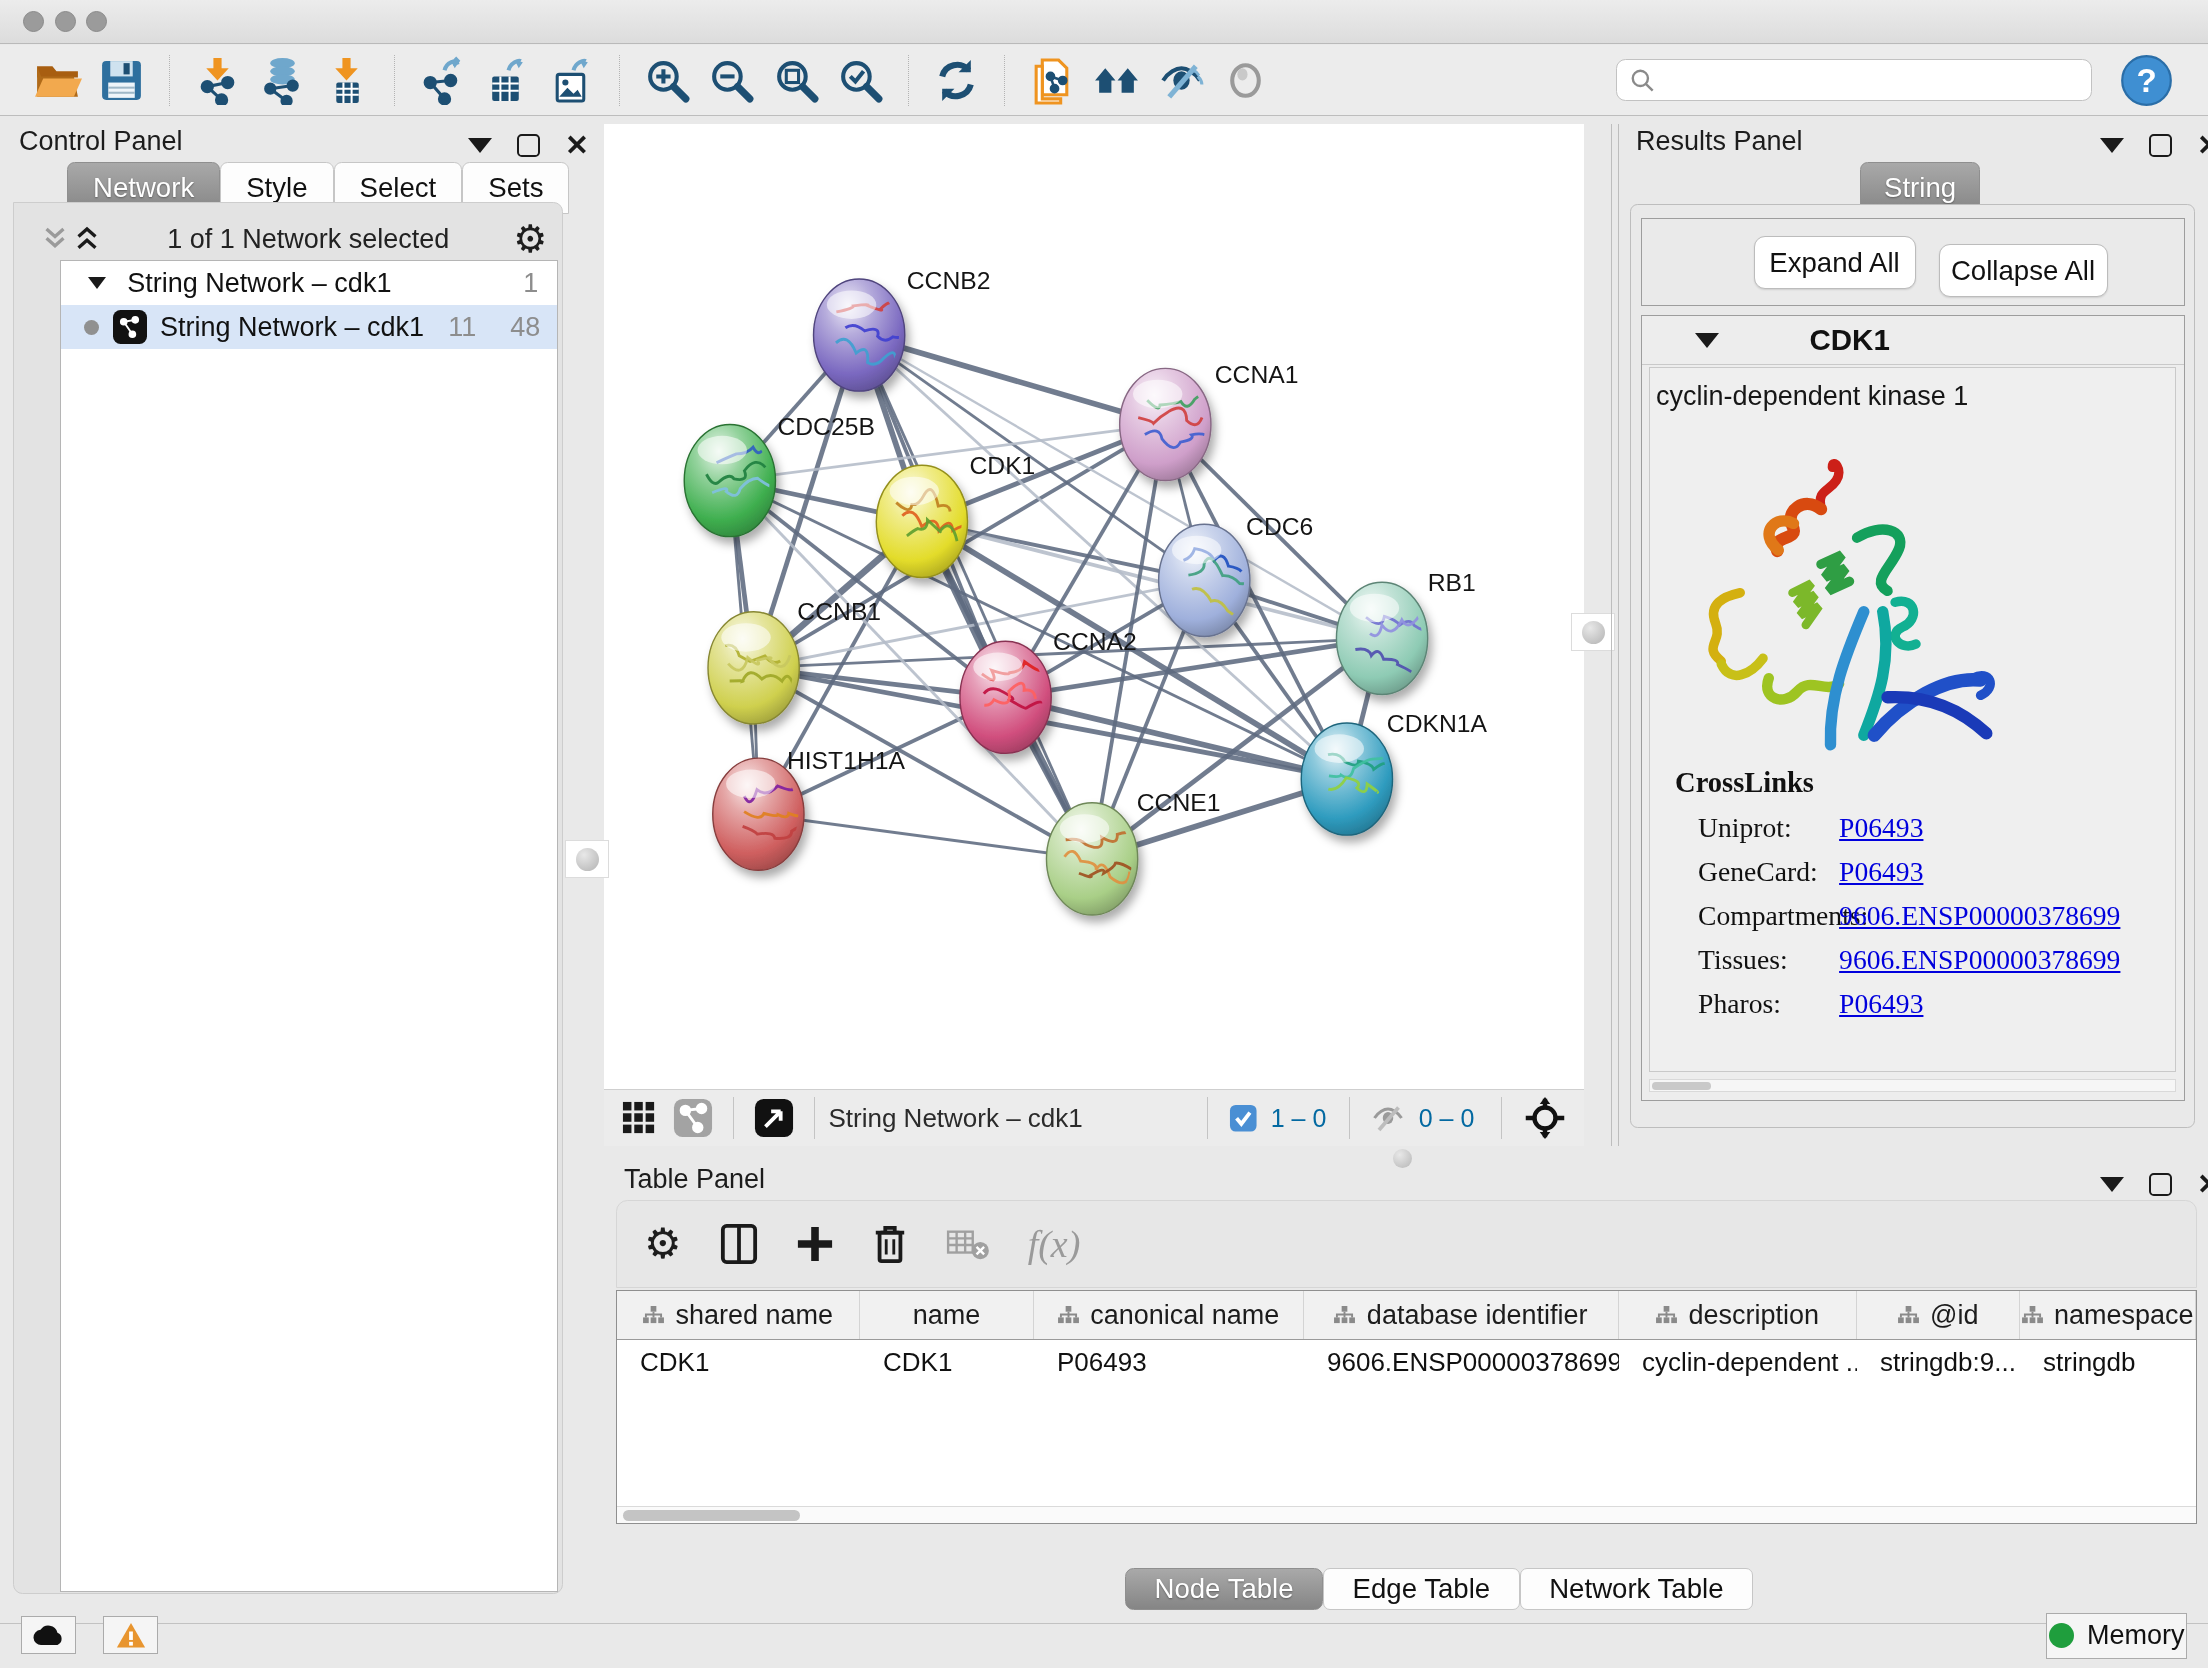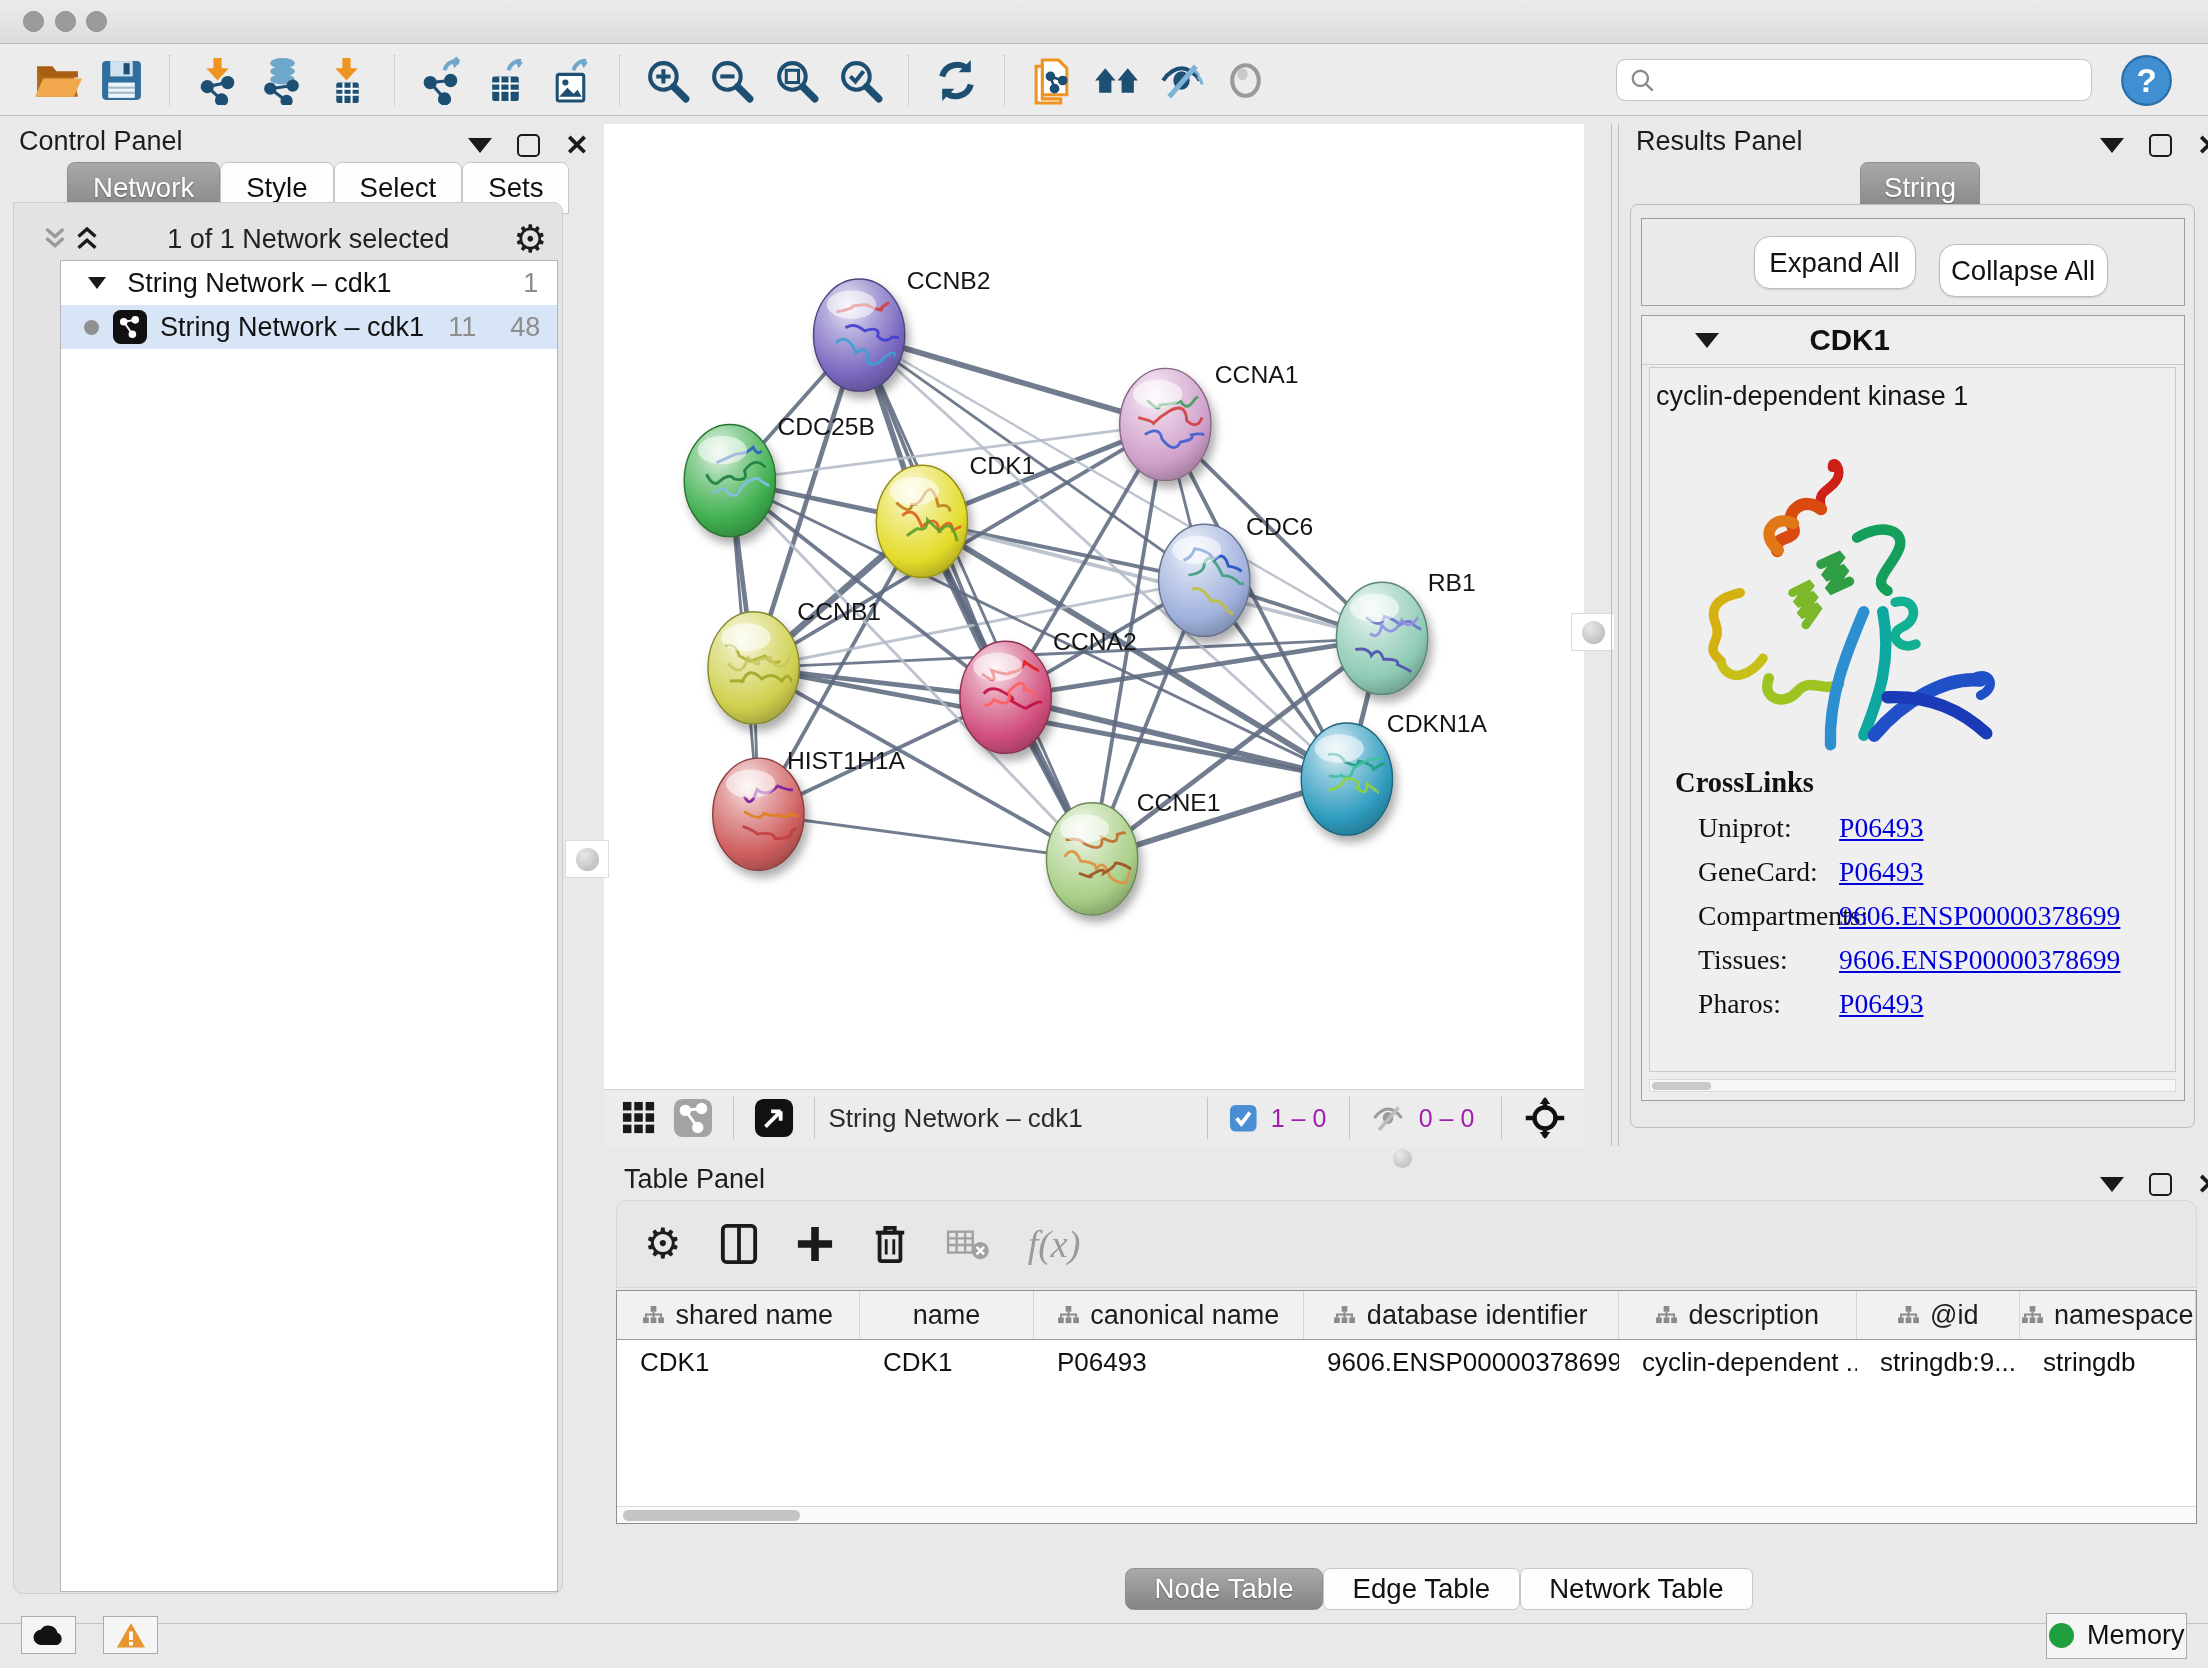--- a/index.html
+++ b/index.html
@@ -49,36 +49,36 @@
   .tree-row .cnt { color:#8d8d8d; }
   .tree-row.sel { background:#d8e5f7; }
   .share-badge { width:34px; height:34px; background:#111; border-radius:7.6px; display:flex; align-items:center; justify-content:center; }
   .dot-ind { width:15px; height:15px; border-radius:50%; background:#909090; }
 
   
   .canvas { position:absolute; left:604px; top:124px; width:980px; height:965px; background:#fff; }
   .canvas-toolbar { position:absolute; left:604px; top:1089px; width:980px; height:57px;
     background:#ececec; border-top:1px solid #cfcfcf; display:flex; align-items:center; font-size:26px; color:#2b2b2b; }
   .cv-sep { width:0; height:42px; border-left:1px solid #c4c4c4; margin:0 13.3px; }
-  .cv-counts { color:#a21caf; font-size:25px; }
+  .cv-counts { color:#0369a1; font-size:25px; }
 
   
   .knob { position:absolute; width:44px; height:38px; background:#fff; border:1px solid #dcdcdc; display:flex; align-items:center; justify-content:center; }
   .knob i { width:23px; height:23px; border-radius:50%; background:radial-gradient(circle at 35% 30%,#e8e8e8,#b2b2b2); display:block; }
   .hknob { position:absolute; width:19px; height:19px; border-radius:50%; background:radial-gradient(circle at 35% 30%,#e8e8e8,#b6b6b6); }
   .vsplit { position:absolute; left:1611px; top:124px; width:7.6px; height:1022px;
     border-left:1.9px solid #bdbdbd; border-right:1.9px solid #bdbdbd; }
 
   
   .rp-tab { position:absolute; left:1860px; top:162px; }
   .rp-tab .tab { min-width:105px; padding:0 23px; border-radius:7.6px; }
   .rp-outer { position:absolute; left:1630px; top:204px; width:565px; height:924px;
     background:#e9e9e9; border:1px solid #bdbdbd; border-radius:7.6px; }
   .rp-btnbox { position:absolute; left:9.5px; top:13.3px; width:544px; height:88px; border:1px solid #9d9d9d; background:#eaeaea; }
-  .rp-btn { position:absolute; top:17px; height:53px; background:#fff; border:1px solid #bcbcbc; border-radius:16px;
+  .rp-btn { position:absolute; top:17px; height:53px; background:#fff; border:1px solid #bcbcbc; border-radius:11px;
     font-size:27.6px; color:#111; display:flex; align-items:center; justify-content:center; box-shadow:0 1px 1.9px rgba(0,0,0,.12); }
   .rp-section { position:absolute; left:9.5px; top:110px; width:544px; height:786px; border:1px solid #9d9d9d; background:#ededed; }
   .rp-sechead { height:49px; display:flex; align-items:center; border-bottom:1px solid #c9c9c9; }
   .rp-sechead .gene { font-size:29.5px; font-weight:bold; color:#111; margin-left:91px; }
   .rp-secbody { position:absolute; left:7.6px; top:51px; right:7.6px; bottom:28.5px; background:#efefef; border:1px solid #c9c9c9; overflow:hidden; }
   .rp-desc { position:absolute; left:6px; top:13.3px; font-size:27px; color:#161616; }
   .crosslinks { position:absolute; left:25px; top:399px; font-family:"Liberation Serif",serif; font-size:27.6px; color:#111; }
   .crosslinks .clt { font-weight:bold; font-size:28.5px; margin-bottom:13.3px; }
   .clrow { display:flex; height:44px; align-items:flex-start; }
   .clrow .cll { width:164px; padding-left:23px; }

